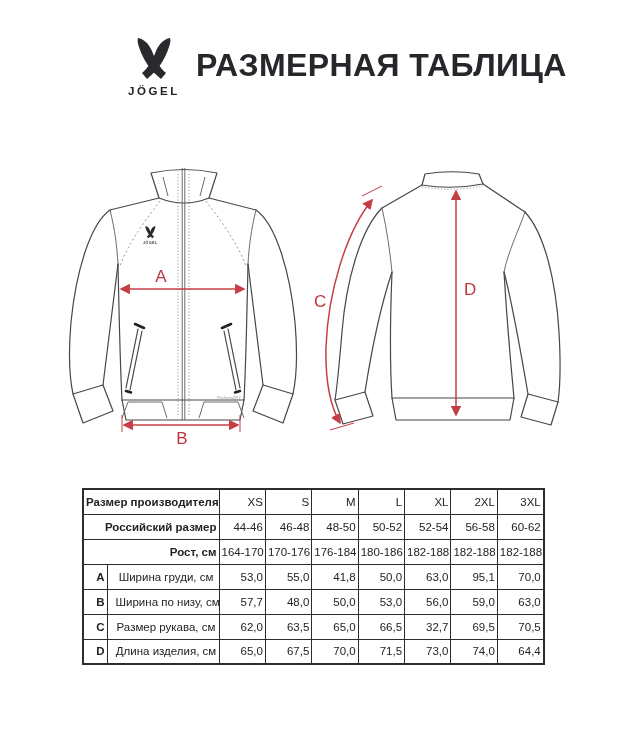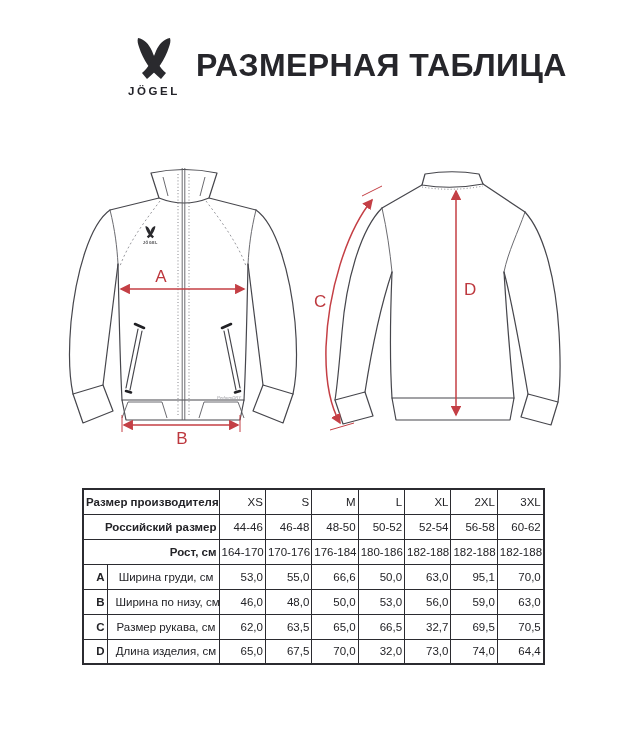--- a/index.html
+++ b/index.html
@@ -178,30 +178,30 @@
           <td>180-186</td>
           <td>182-188</td>
           <td>182-188</td>
           <td>182-188</td>
         </tr>
         <tr>
           <td class="letter">A</td>
           <td class="mname">Ширина груди, см</td>
           <td>53,0</td>
           <td>55,0</td>
-          <td>66,6</td>
+          <td>41,8</td>
           <td>50,0</td>
           <td>63,0</td>
           <td>95,1</td>
           <td>70,0</td>
         </tr>
         <tr>
           <td class="letter">B</td>
           <td class="mname">Ширина по низу, см</td>
-          <td>46,0</td>
+          <td>57,7</td>
           <td>48,0</td>
           <td>50,0</td>
           <td>53,0</td>
           <td>56,0</td>
           <td>59,0</td>
           <td>63,0</td>
         </tr>
         <tr>
           <td class="letter">C</td>
           <td class="mname">Размер рукава, см</td>
@@ -212,21 +212,21 @@
           <td>32,7</td>
           <td>69,5</td>
           <td>70,5</td>
         </tr>
         <tr>
           <td class="letter">D</td>
           <td class="mname">Длина изделия, см</td>
           <td>65,0</td>
           <td>67,5</td>
           <td>70,0</td>
-          <td>32,0</td>
+          <td>71,5</td>
           <td>73,0</td>
           <td>74,0</td>
           <td>64,4</td>
         </tr>
       </tbody>
   </table>
 
 </div>
 
 </body></html>

